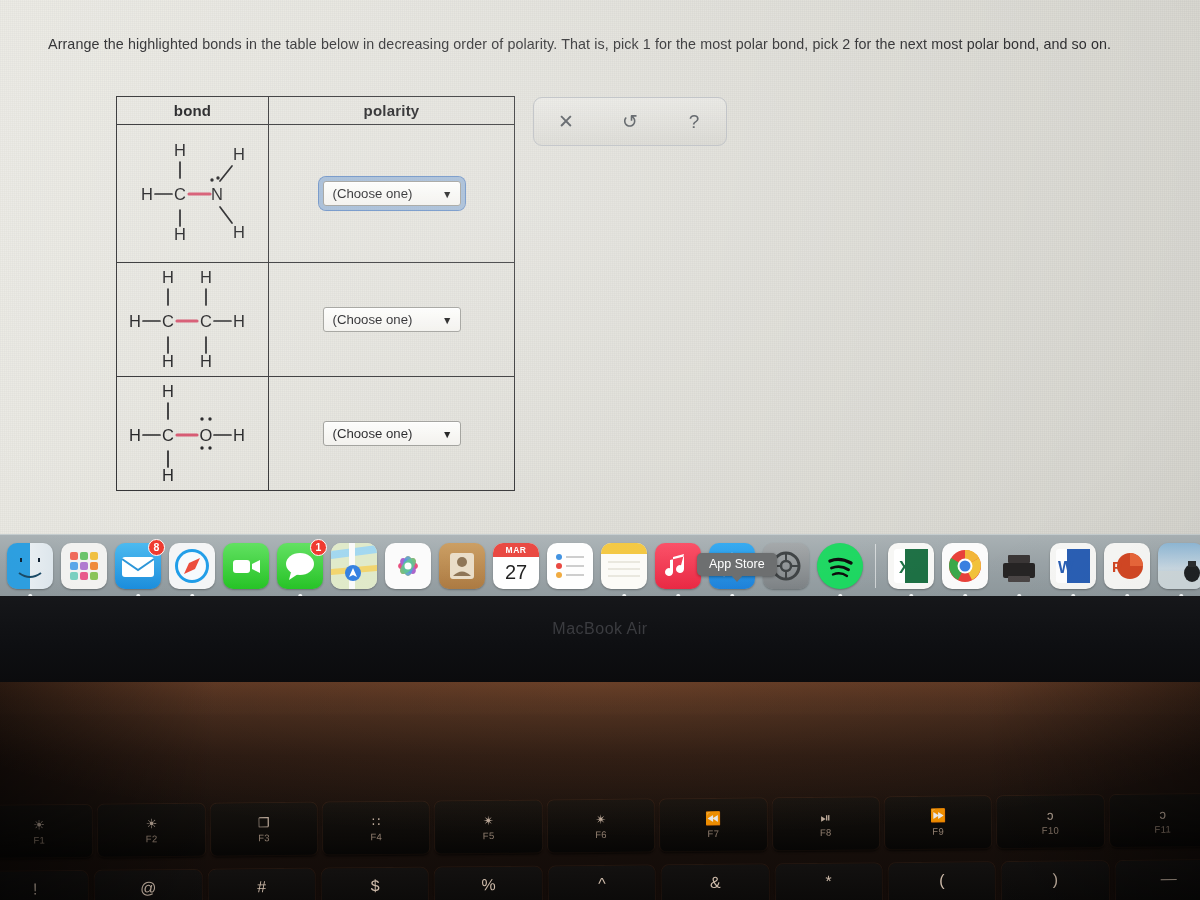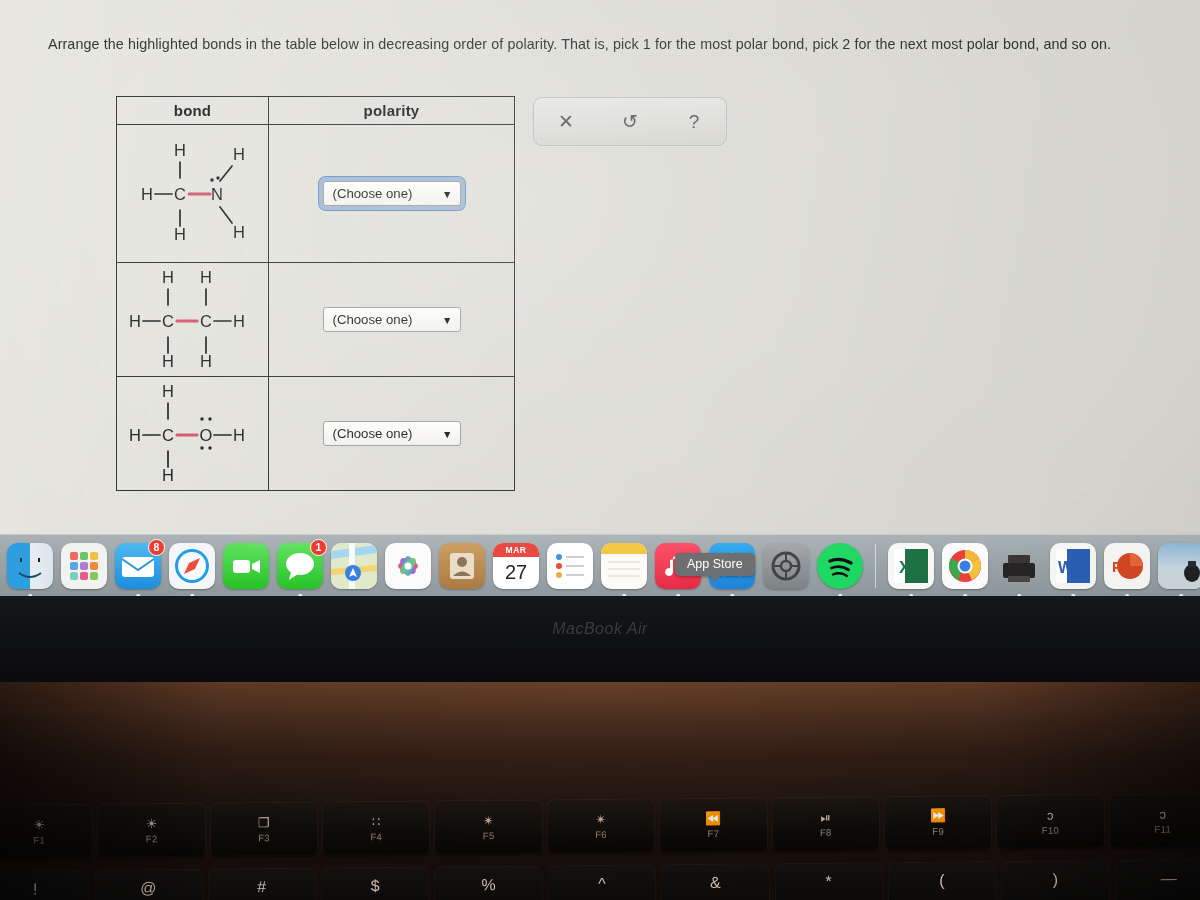--- a/index.html
+++ b/index.html
@@ -165,21 +165,21 @@
   .dock-sep {
     width: 1px; height: 44px;
     background: rgba(255,255,255,0.55);
     margin: 0 7px;
     flex: 0 0 auto;
   }
 
   
   #dock-tooltip {
     position: absolute;
-    left: 675px; top: 553px;
+    left: 697px; top: 553px;
     background: #6d6f70;
     color: #fff;
     font-size: 12.5px;
     padding: 4px 12px 5px;
     border-radius: 5px;
     box-shadow: 0 1px 3px rgba(0,0,0,0.35);
     z-index: 9;
   }
   #dock-tooltip::after {
     content: "";
@@ -188,21 +188,20 @@
     border-left: 6px solid transparent;
     border-right: 6px solid transparent;
     border-top: 7px solid #6d6f70;
   }
 
   
   #bezel {
     position: absolute;
     left: 0; top: 596px; width: 1200px; height: 86px;
     background: linear-gradient(180deg,#16171a 0%, #0e0f12 58%, #0b0b0d 100%);
-    font-style: italic;
   }
   #bezel-label {
     position: absolute;
     left: 0; top: 24px; width: 1200px;
     text-align: center;
     color: #3b3c40;
     font-size: 16px;
     letter-spacing: 0.5px;
   }
 

